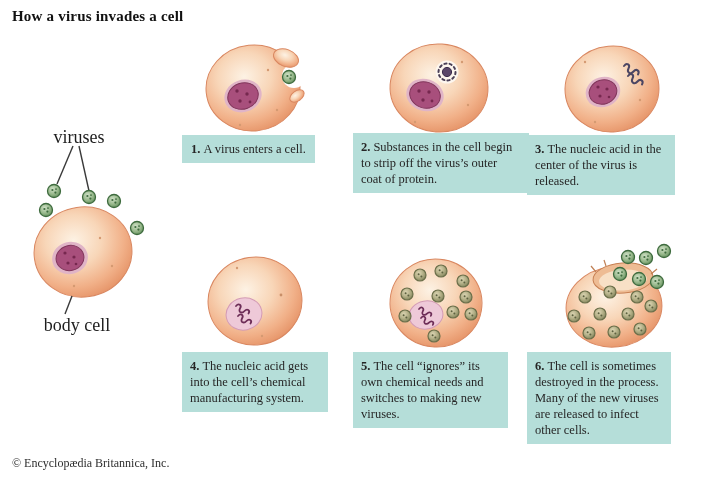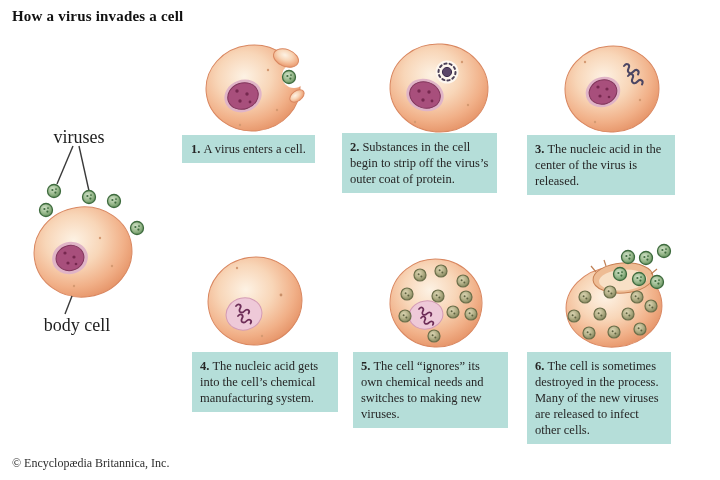--- a/index.html
+++ b/index.html
@@ -14,23 +14,23 @@
   }
   .side-label{position:absolute;font-size:18px;color:#1e1e1e;}
   .label-viruses{left:50px;top:127px;width:58px;text-align:center;}
   .label-bodycell{left:42px;top:315px;width:70px;text-align:center;}
   .caption{
     position:absolute;background:#b5ded9;color:#262626;
     font-size:12.5px;line-height:16px;padding:6px 8px;box-sizing:border-box;
   }
   .caption .num{font-weight:bold;margin-right:3px;}
   .cap-1{left:182px;top:135px;white-space:nowrap;padding:6px 9px;}
-  .cap-2{left:342px;top:133px;width:155px;}
+  .cap-2{left:353px;top:133px;width:176px;}
   .cap-3{left:527px;top:135px;width:148px;}
-  .cap-4{left:192px;top:352px;width:146px;}
+  .cap-4{left:182px;top:352px;width:146px;}
   .cap-5{left:353px;top:352px;width:155px;}
   .cap-6{left:527px;top:352px;width:144px;}
   .copyright{
     position:absolute;left:12px;top:456px;font-size:12px;color:#2e2e2e;
   }
 </style>
 </head>
 <body>
 
 <div id="stage">

